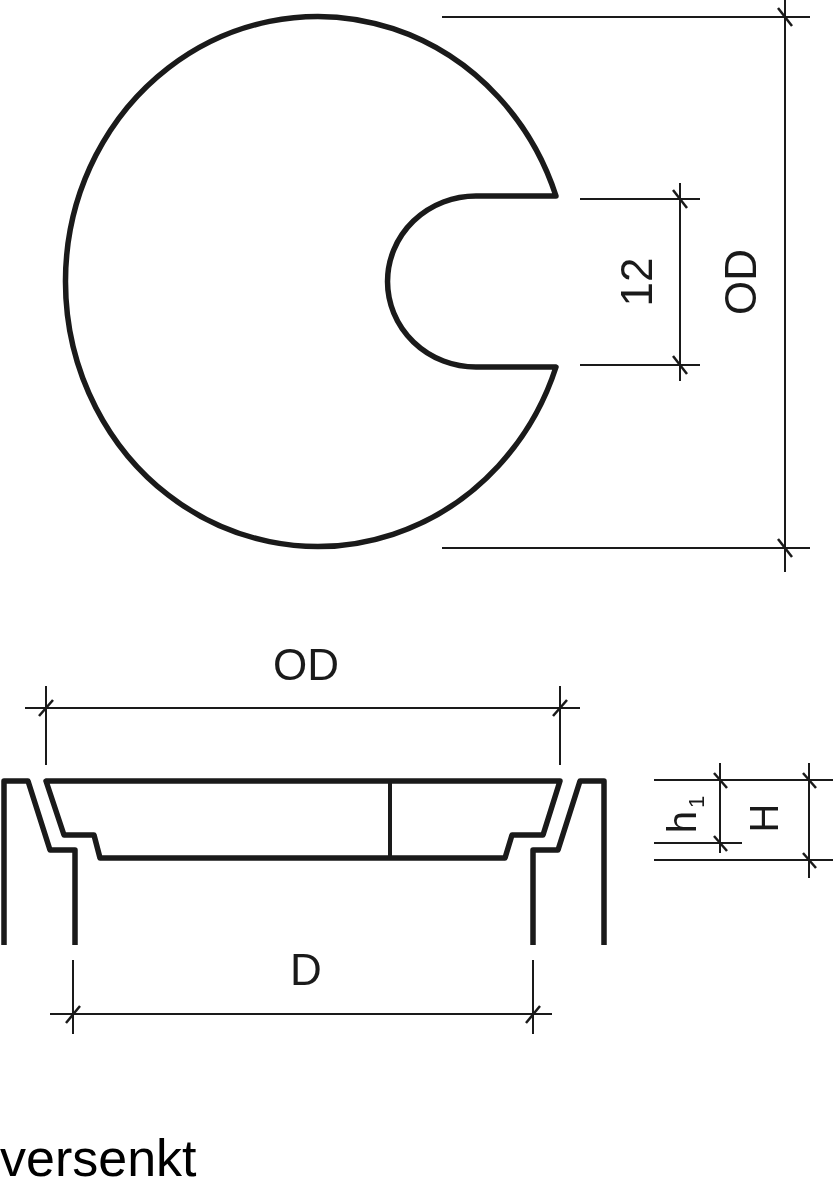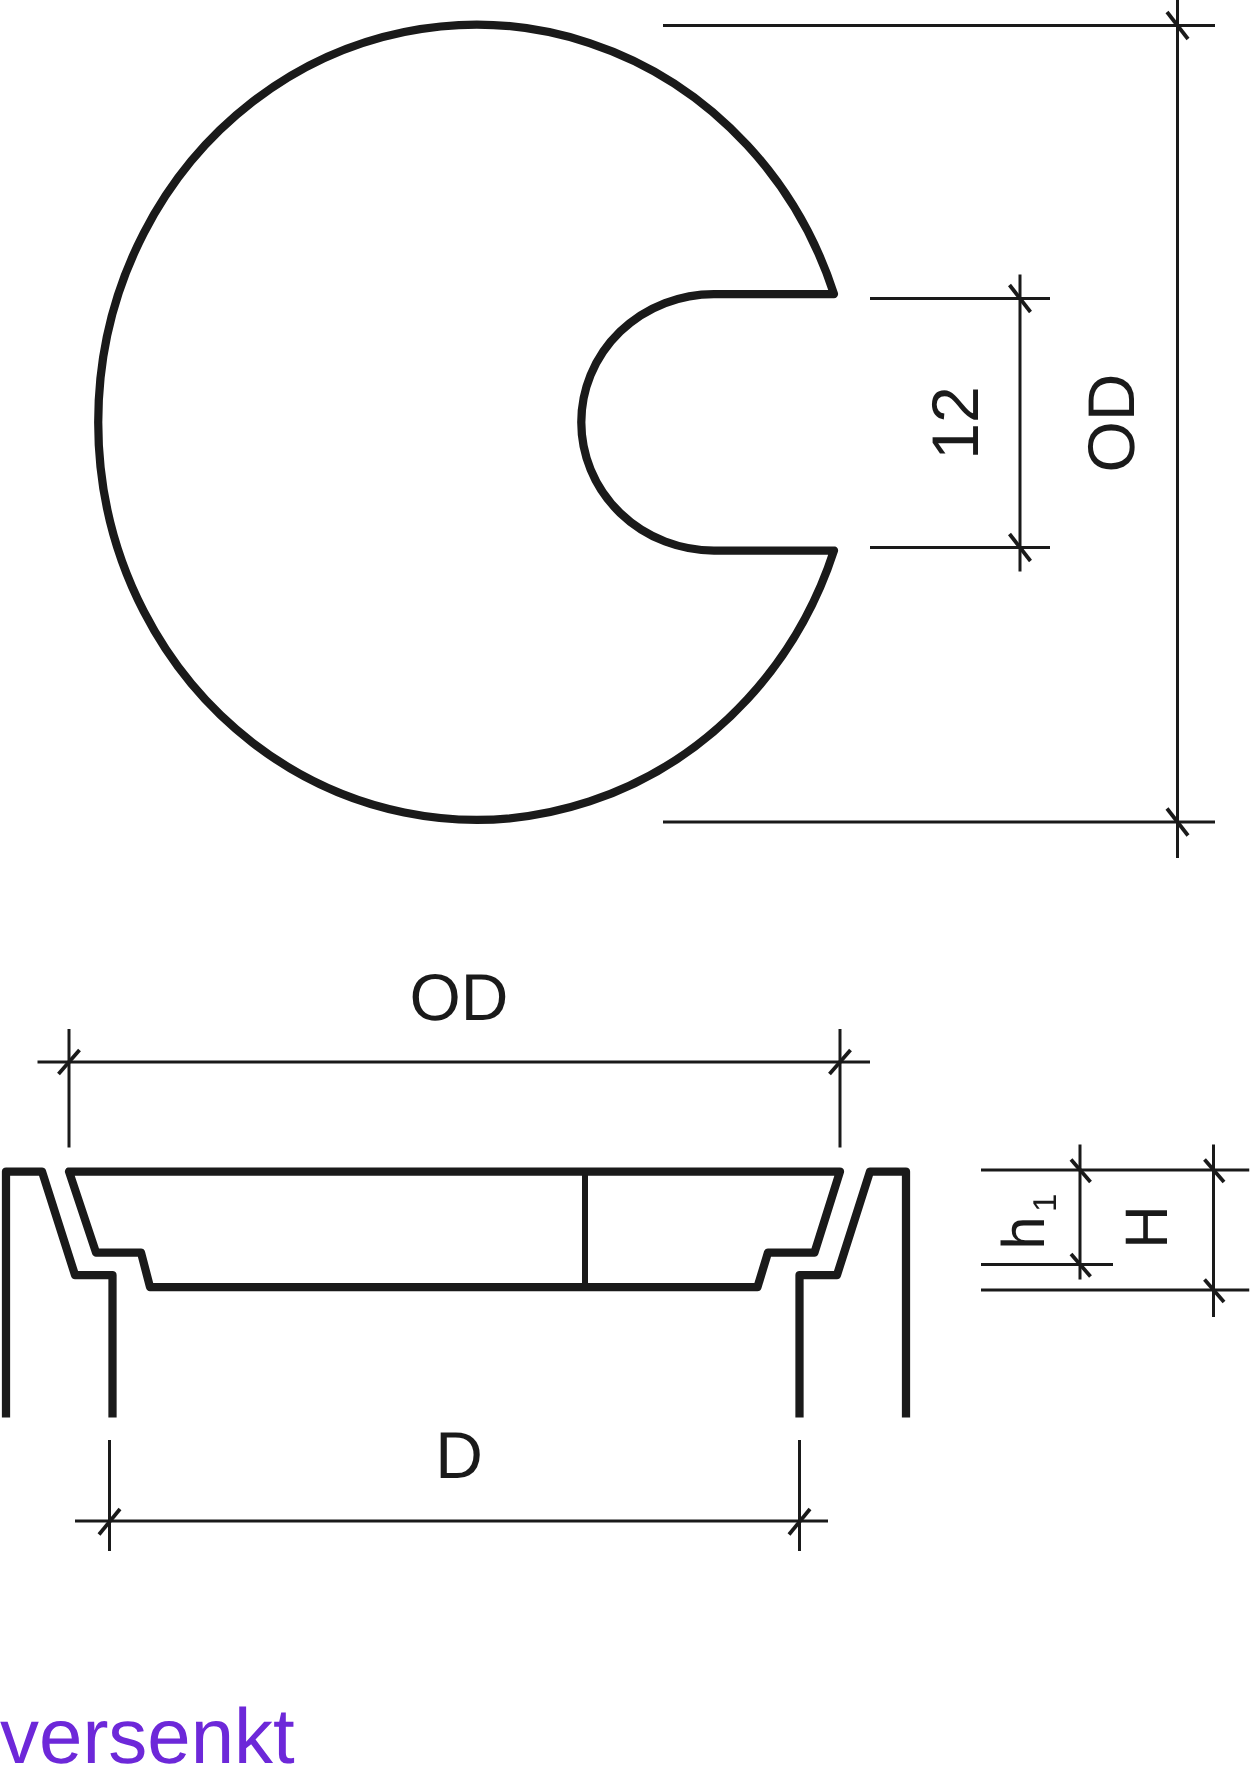--- a/index.html
+++ b/index.html
@@ -4,21 +4,21 @@
   <style>
     html, body { margin: 0; padding: 0; background: #ffffff; }
     body { width: 833px; height: 1189px; position: relative; overflow: hidden; }
     #drawing { position: absolute; left: 0; top: 0; }
     .thick { fill: none; stroke: #1a1a1a; stroke-width: 5.5; stroke-linejoin: round; stroke-linecap: butt; }
     .thin { fill: none; stroke: #1a1a1a; stroke-width: 2; }
     .lbl { font-family: "Liberation Sans", sans-serif; fill: #1a1a1a; }
     .caption {
       position: absolute; left: 0; top: 1132px;
       font-family: "Liberation Sans", sans-serif;
-      font-size: 52px; color: #6d28d9; line-height: 1;
+      font-size: 52px; color: #000000; line-height: 1;
     }
   </style>
 </head>
 <body>
 
 <svg id="drawing" width="833" height="1189" viewBox="0 0 833 1189" xmlns="http://www.w3.org/2000/svg">
 
   <g>
     <path class="thick" d="M 556 196
          A 252 265 0 1 0 556 367

